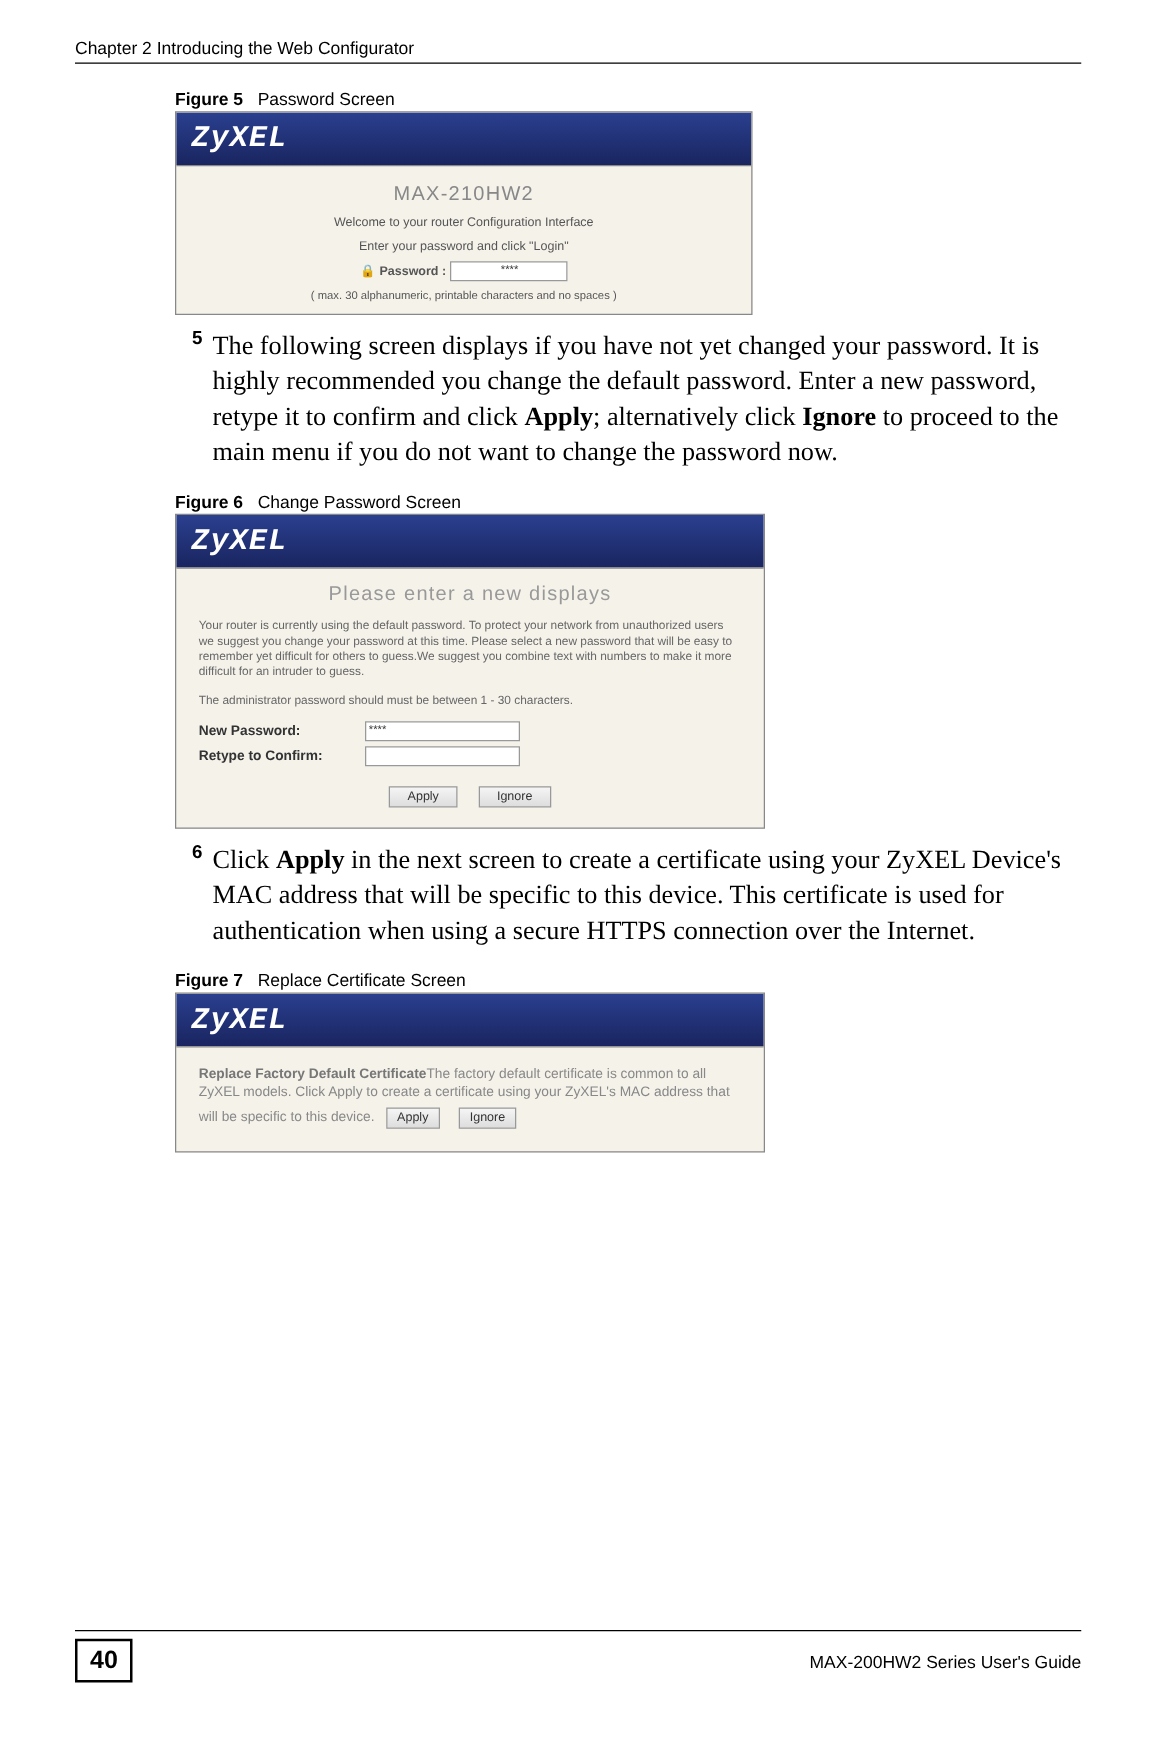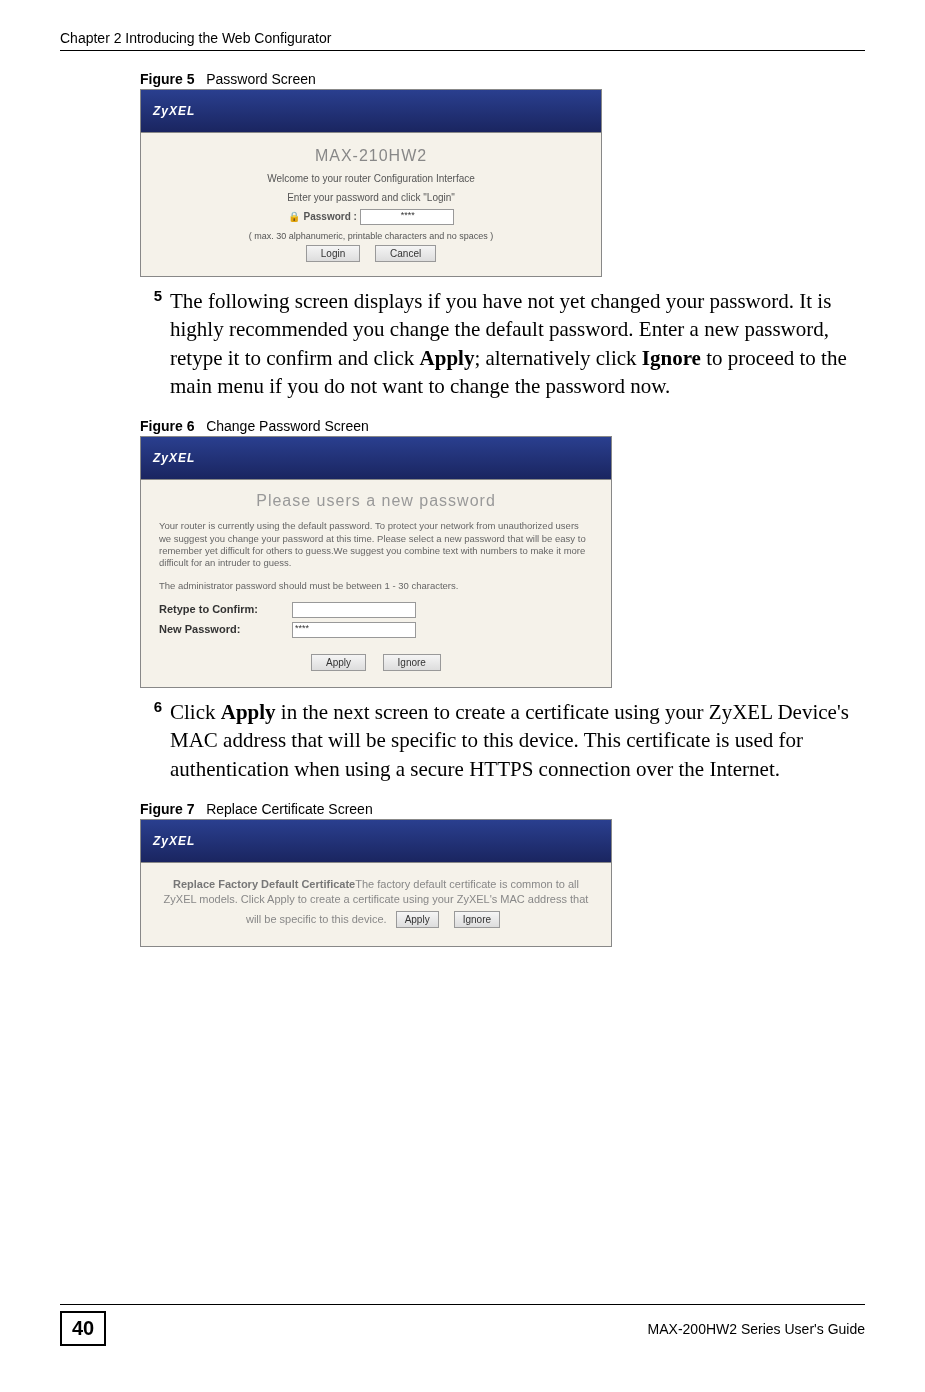--- a/index.html
+++ b/index.html
@@ -42,23 +42,23 @@
     height: 42px;
     display: flex;
     align-items: center;
     padding-left: 12px;
     border-bottom: 1px solid #888;
   }
   .zyxel-logo {
     color: #fff;
     font-weight: bold;
     font-style: italic;
-    font-size: 12px;
+    font-size: 24px;
     letter-spacing: 1px;
-    font-family: Liberation Sans, sans-serif;
+    font-family: Liberation Mono, monospace;
   }
   .router-body {
     padding: 10px 16px;
     font-size: 10px;
     color: #555;
     text-align: center;
   }
   .router-body .model { font-size: 16px; color: #888; margin: 4px 0 8px; letter-spacing: 1px; }
   .pw-row { margin: 6px 0; }
   .pw-input {
@@ -115,21 +115,21 @@
     font-family: "Times New Roman", serif;
   }
   .step-text b { font-weight: bold; }
   .change-body { padding: 12px 18px; text-align: left; }
   .change-body .subtitle { font-size: 16px; color: #999; margin-bottom: 10px; text-align: center; letter-spacing: 1px; }
   .change-body .blurb { font-size: 9.5px; color: #666; line-height: 1.3; margin-bottom: 10px; }
   .field-row { margin: 4px 0; font-size: 11px; }
   .field-row label { display: inline-block; width: 130px; font-weight: bold; color: #333; }
   .field-row .pw-input { width: 120px; }
   .btn-row { text-align: center; margin-top: 12px; }
-  .cert-body { padding: 14px 18px; font-size: 11px; color: #888; text-align: center; line-height: 1.35; border-radius: 26px; }
+  .cert-body { padding: 14px 18px; font-size: 11px; color: #888; text-align: left; line-height: 1.35; border-radius: 26px; }
   .cert-body b { color: #777; }
   .footer {
     position: absolute;
     bottom: 46px;
     left: 60px;
     right: 60px;
     border-top: 1px solid #000;
     padding-top: 6px;
     display: flex;
     justify-content: space-between;
@@ -163,54 +163,50 @@
       <div class="router-body">
         <div class="model">MAX-210HW2</div>
         <div>Welcome to your router Configuration Interface</div>
         <div style="margin-top:8px;">Enter your password and click "Login"</div>
         <div class="pw-row">
           <span>🔒</span>
           <b>Password :</b>
           <span class="pw-input">****</span>
         </div>
         <div style="font-size:9px;">( max. 30 alphanumeric, printable characters and no spaces )</div>
-        <div>
-          <span class="btn">Login</span>
-          <span class="btn">Cancel</span>
-        </div>
       </div>
     </div>
 
     <div class="step-block">
       <div class="step-num">5</div>
       <div class="step-text">
         <span>The following screen displays if you have not yet changed your password. It is highly recommended you change the default password. Enter a new password, retype it to confirm and click </span><b>Apply</b><span>; alternatively click </span><b>Ignore</b><span> to proceed to the main menu if you do not want to change the password now.</span>
       </div>
     </div>
 
     <div class="figure-caption">
       <b>Figure 6</b>&nbsp;&nbsp;
       <span>Change Password Screen</span>
     </div>
 
     <div class="screenshot-box" style="width:470px;">
       <div class="zyxel-bar">
         <span class="zyxel-logo">ZyXEL</span>
       </div>
       <div class="change-body">
-        <div class="subtitle">Please users a new password</div>
+        <div class="subtitle">Please enter a new displays</div>
         <div class="blurb">Your router is currently using the default password. To protect your network from unauthorized users we suggest you change your password at this time. Please select a new password that will be easy to remember yet difficult for others to guess.We suggest you combine text with numbers to make it more difficult for an intruder to guess.</div>
         <div class="blurb">The administrator password should must be between 1 - 30 characters.</div>
         <div class="field-row">
+          <label>New Password:</label>
+          <span class="pw-input">****</span>
+        </div>
+        <div class="field-row">
           <label>Retype to Confirm:</label>
           <span class="pw-input"></span>
-        </div>
-        <div class="field-row">
-          <label>New Password:</label>
-          <span class="pw-input">****</span>
         </div>
         <div class="btn-row">
           <span class="btn">Apply</span>
           <span class="btn">Ignore</span>
         </div>
       </div>
     </div>
 
     <div class="step-block">
       <div class="step-num">6</div>

